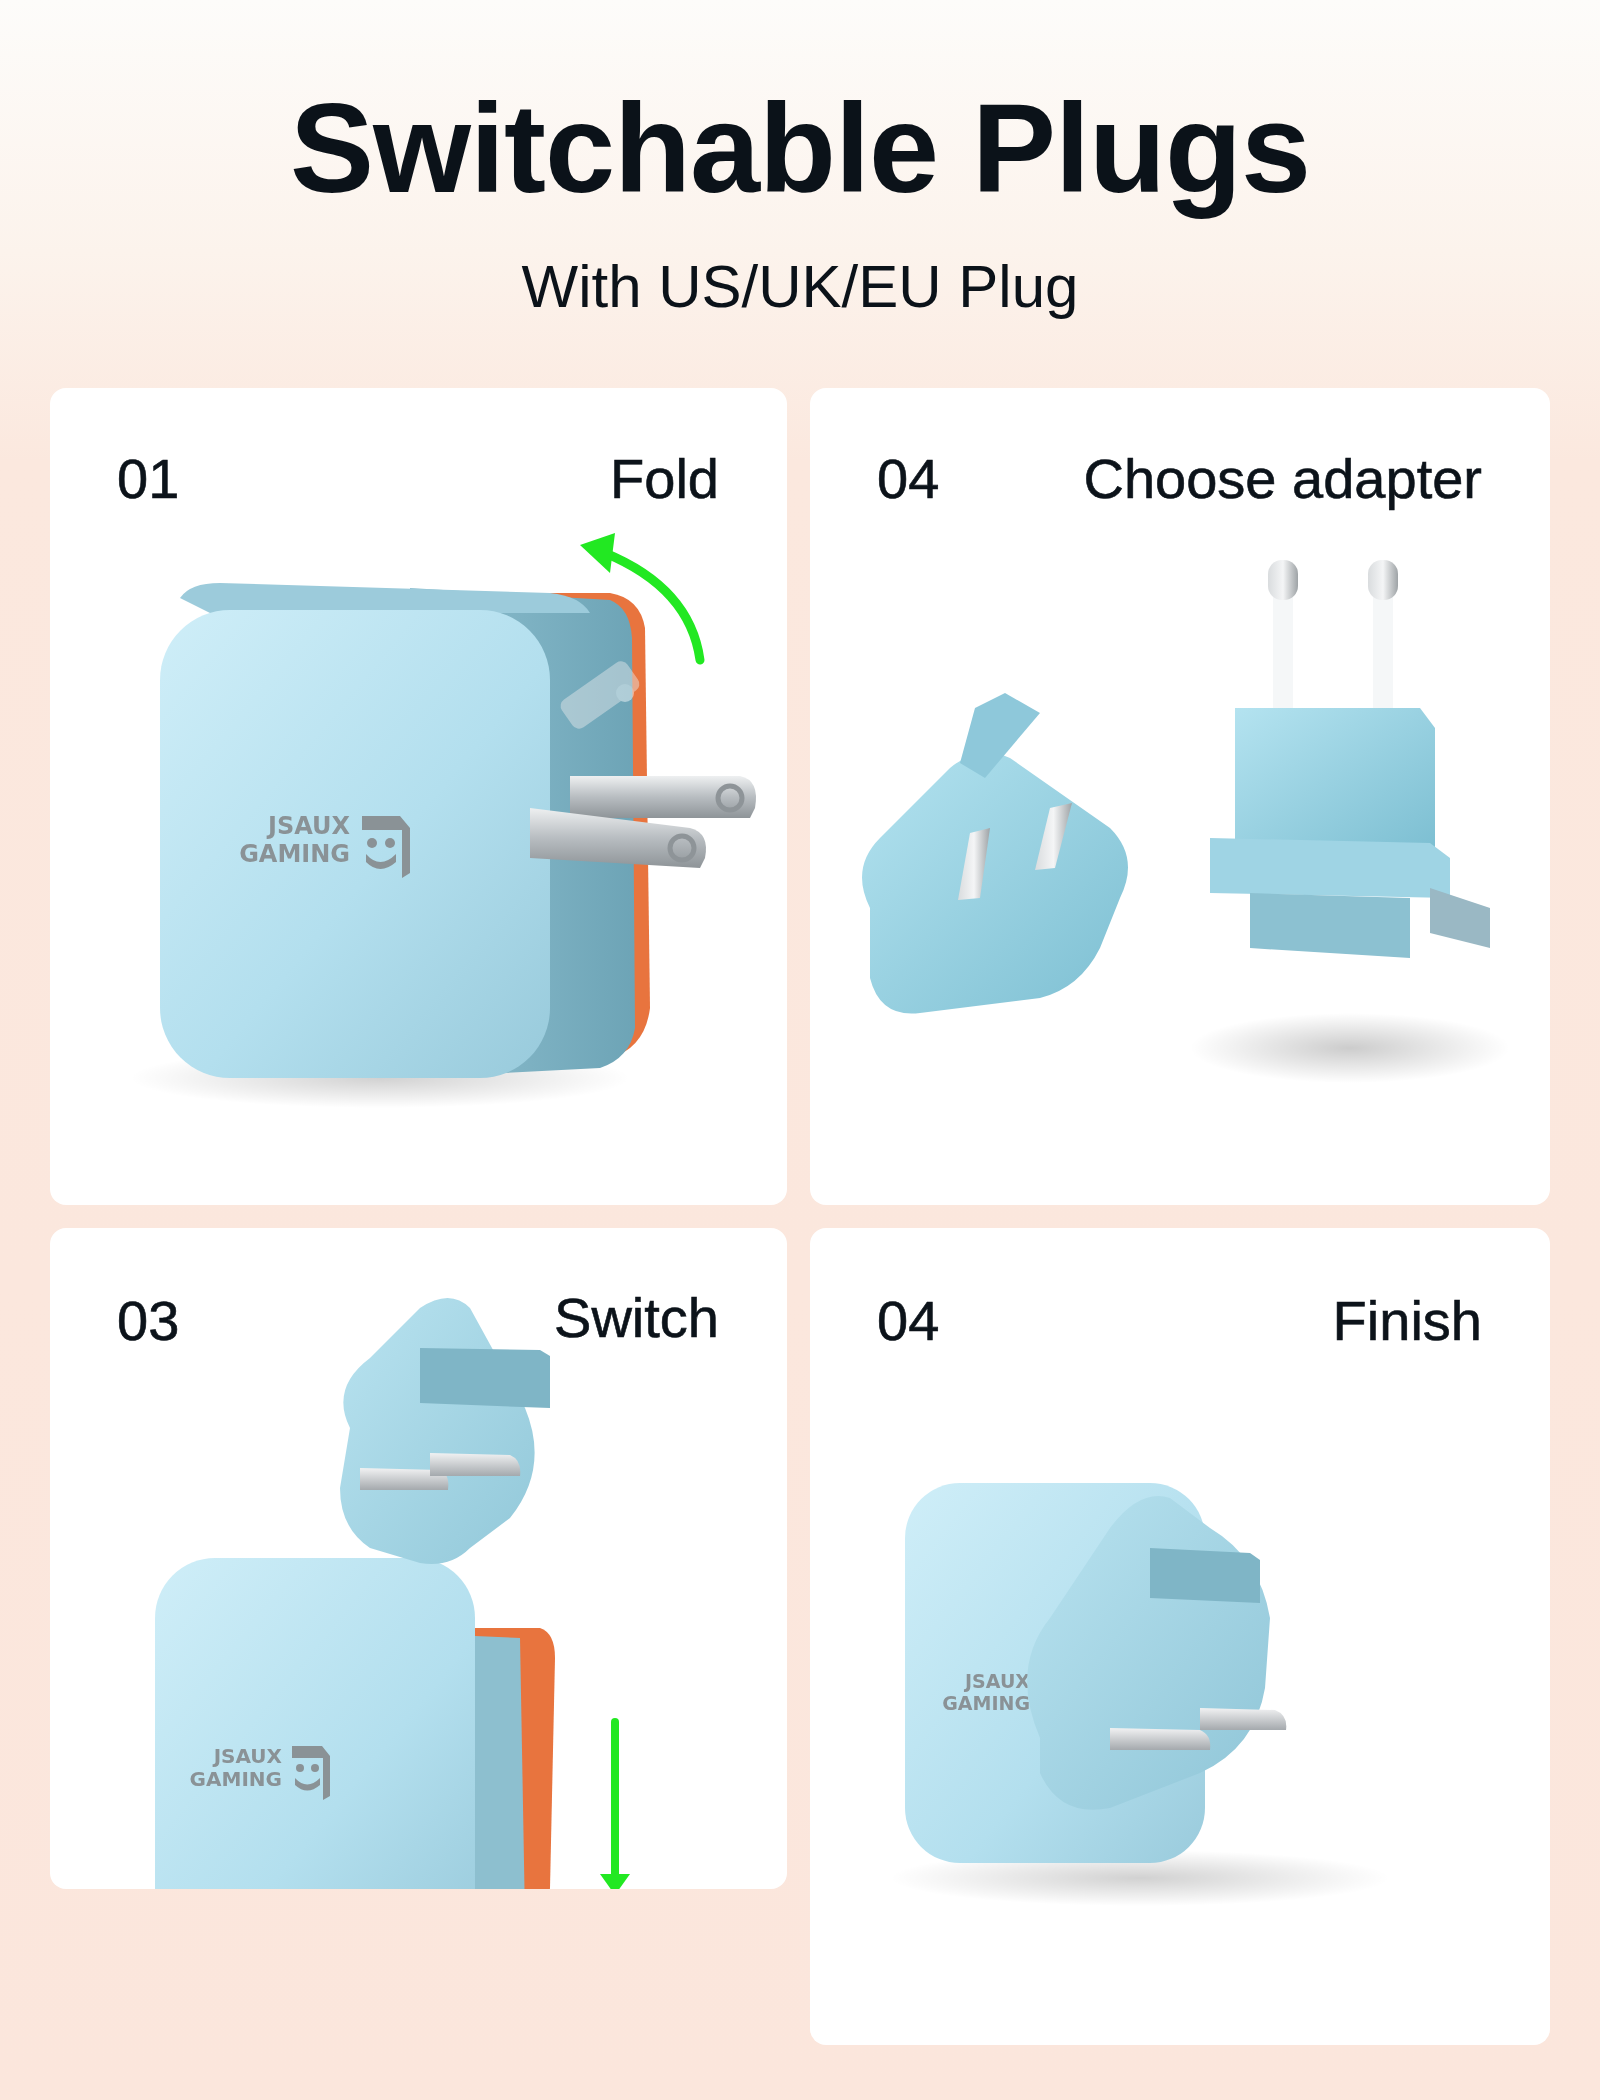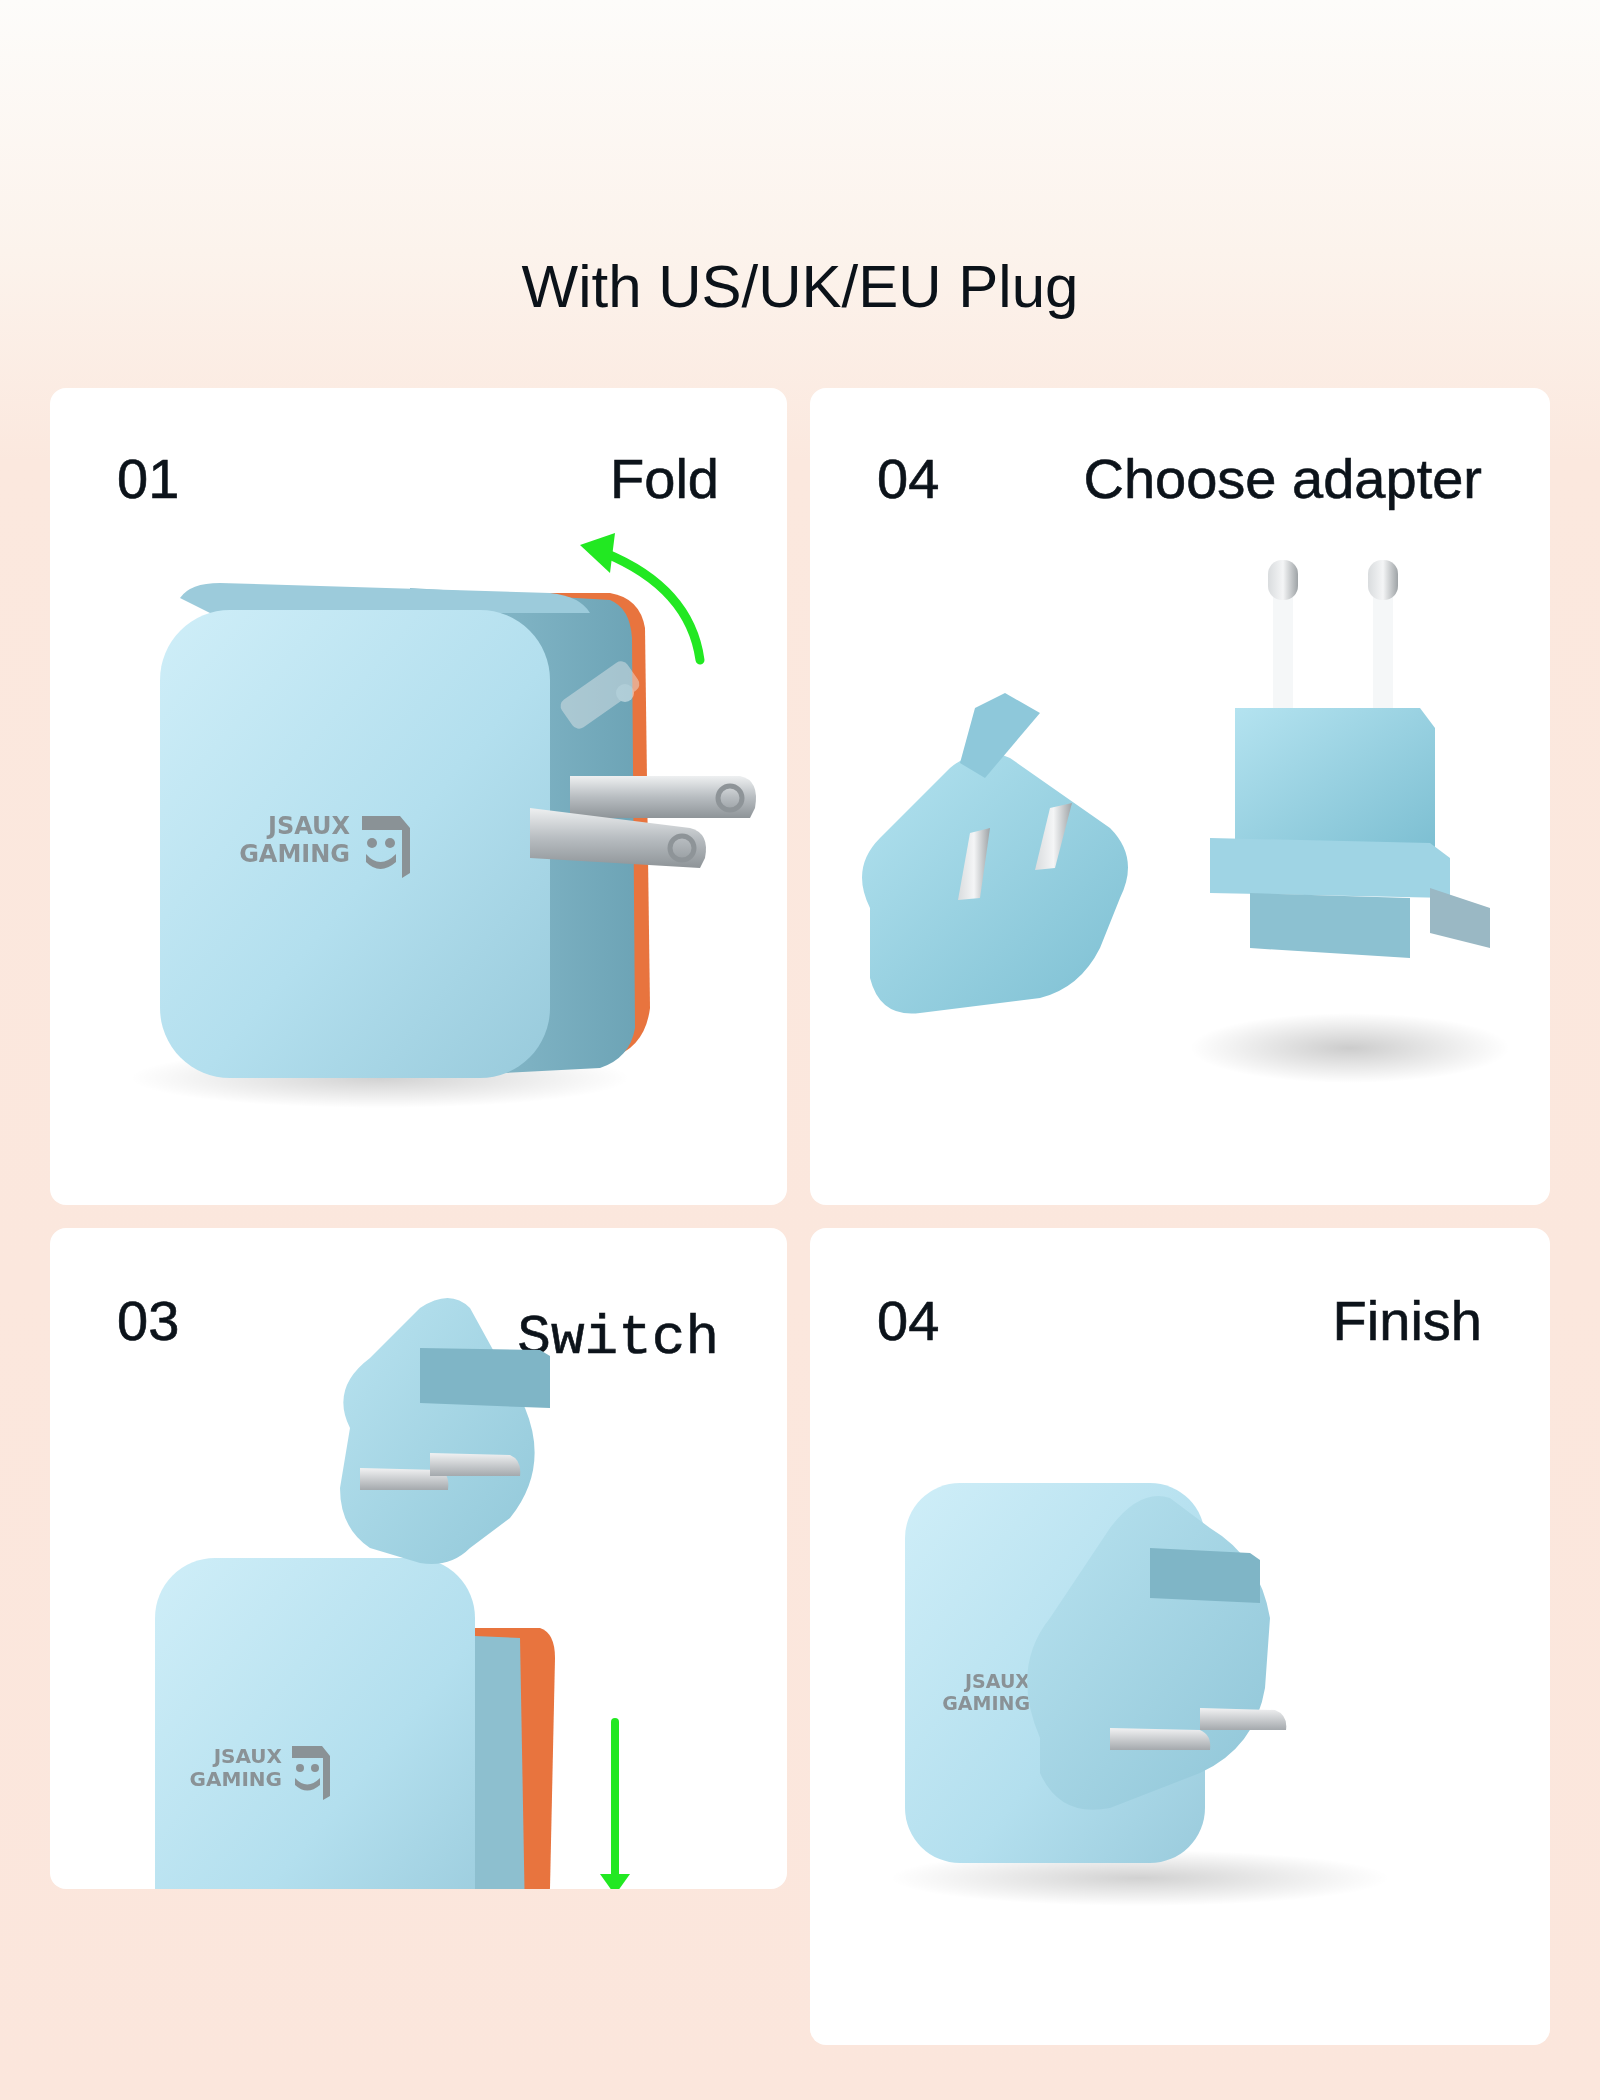--- a/index.html
+++ b/index.html
@@ -28,20 +28,21 @@
       -webkit-text-stroke: 0.6px #0c131a;
     }
     .card .num { left: 67px; }
     .card .label { right: 68px; }
     .art { position: absolute; left: 0; top: 0; }
   </style>
 </head>
 <body>
 
 <div class="header">
+  <div class="title">Switchable Plugs</div>
   <div class="subtitle">With US/UK/EU Plug</div>
 </div>
 
 <div class="card" style="left:50px; top:388px; width:737px; height:817px;padding-left:31px;">
   <span class="num" style="top:63px;">01</span>
   <span class="label" style="top:63px;">Fold</span>
   <svg class="art" width="737" height="817" viewBox="0 0 737 817">
     <defs>
       <linearGradient id="bodyGrad1" x1="0" y1="0" x2="1" y2="1">
         <stop offset="0" stop-color="#cfeef8"></stop>
@@ -132,21 +133,21 @@
       <path d="M 60 520 Q 40 480 70 450 L 140 380 Q 170 355 200 370 L 300 440 Q 330 470 310 510 L 290 560 Q 270 600 230 610 L 110 625 Q 70 630 60 590 Z" fill="url(#adGrad)"></path>
       <path d="M 165 320 L 195 305 L 230 325 L 175 390 L 150 375 Z" fill="#8ec8da"></path>
       <path d="M 160 445 L 180 440 L 170 510 L 148 512 Z" fill="url(#metal2)"></path>
       <path d="M 240 420 L 262 415 L 245 480 L 225 482 Z" fill="url(#metal2)"></path>
     </g>
   </svg>
 </div>
 
 <div class="card" style="left:50px; top:1228px; width:737px; height:661px;">
   <span class="num" style="top:65px;">03</span>
-  <span class="label" style="top:82px;font-family:Liberation Mono, monospace;">Switch</span>
+  <span class="label" style="top:62px;">Switch</span>
   <svg class="art" width="737" height="817" viewBox="0 0 737 817">
     <defs>
       <linearGradient id="bodyGrad3" x1="0" y1="0" x2="1" y2="1">
         <stop offset="0" stop-color="#cfeef8"></stop>
         <stop offset="0.6" stop-color="#b3dfee"></stop>
         <stop offset="1" stop-color="#9acbdc"></stop>
       </linearGradient>
       <linearGradient id="ukGrad3" x1="0" y1="0" x2="1" y2="1">
         <stop offset="0" stop-color="#b9e3f0"></stop>
         <stop offset="1" stop-color="#92c8d9"></stop>

